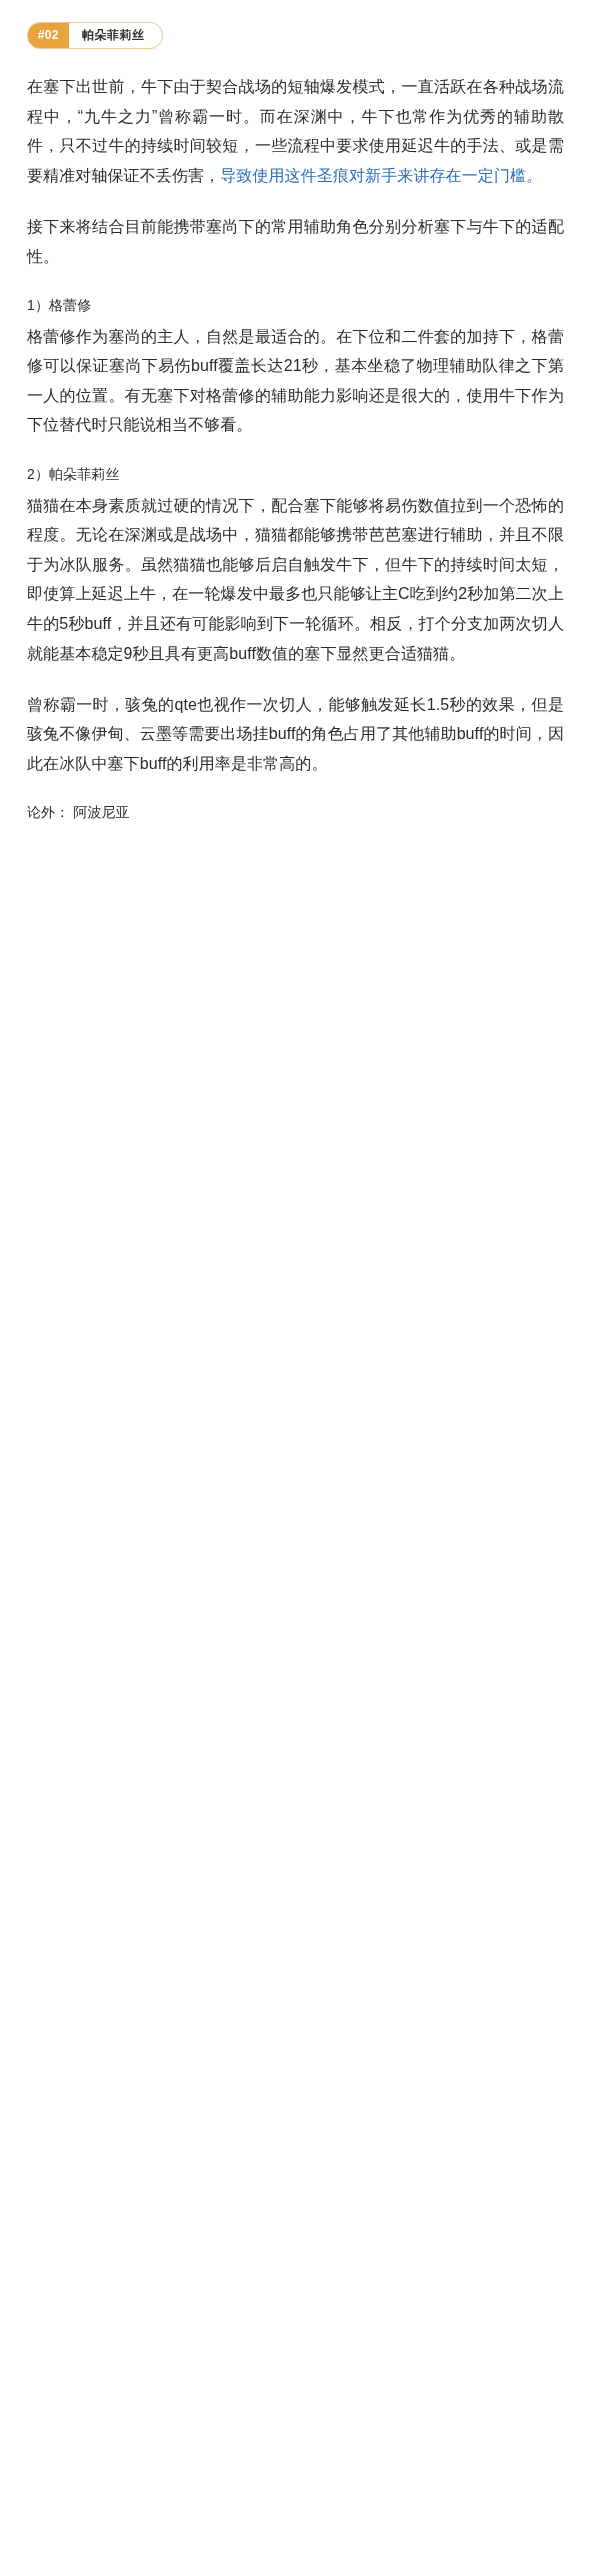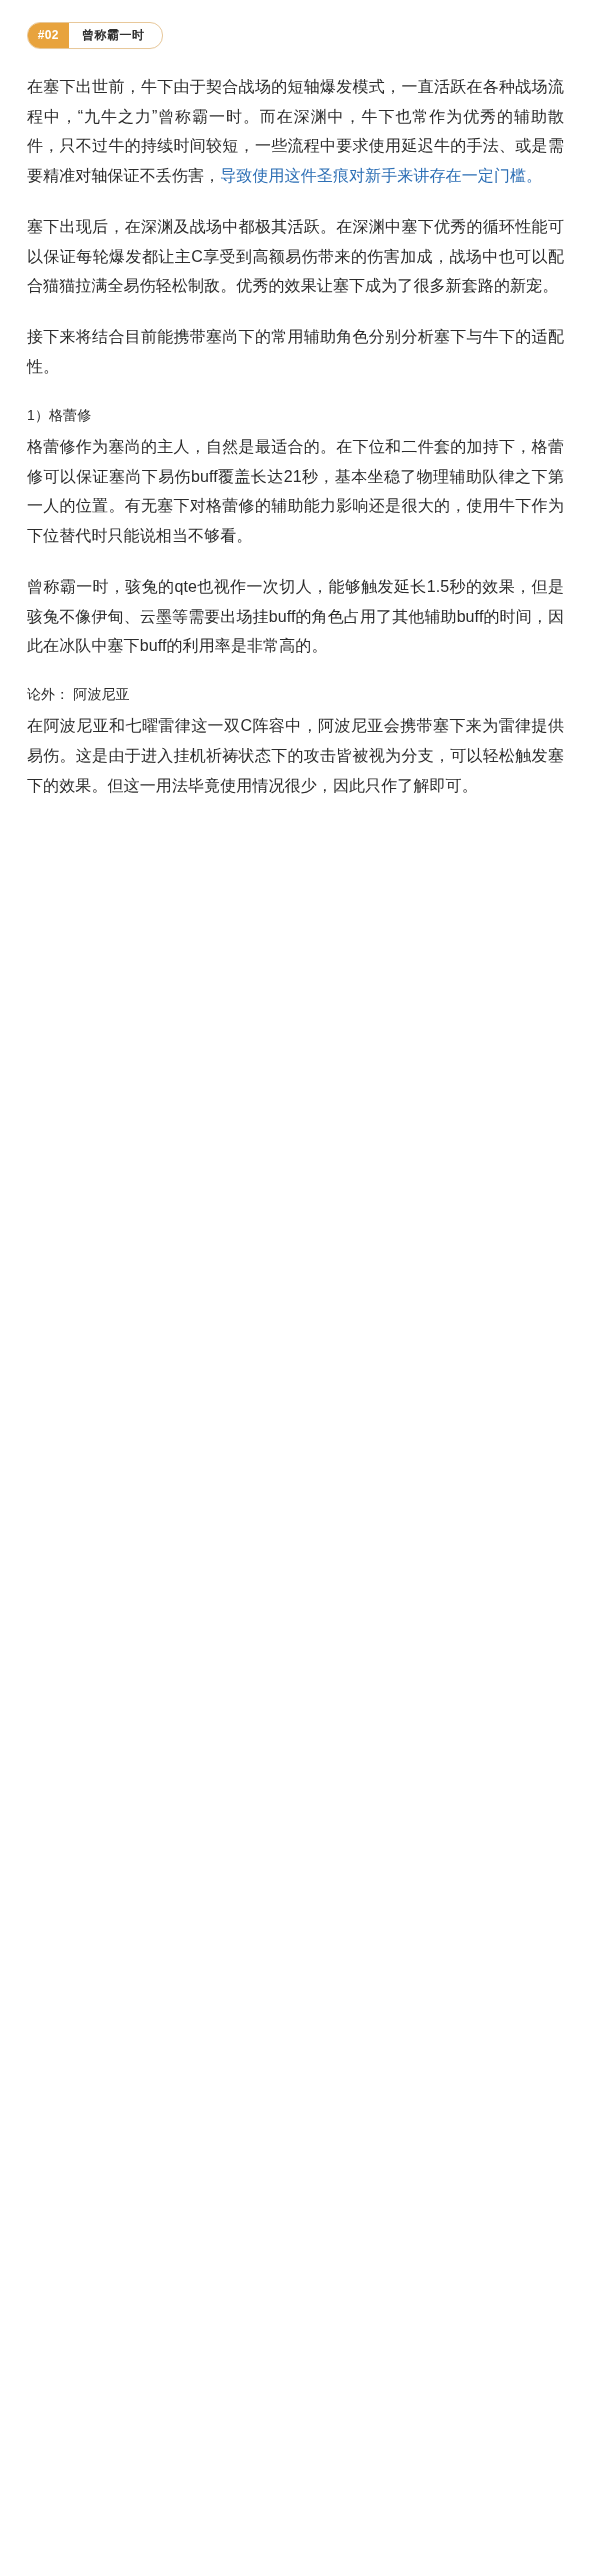--- a/index.html
+++ b/index.html
@@ -85,35 +85,37 @@
   .block p.para { margin-bottom: 0; }
 </style>
 </head>
 <body>
 
 <div class="page">
 
   <div class="section-header">
     <div class="badge-wrap">
       <div class="badge-num">#02</div>
-      <div class="badge-title">曾称霸一时</div>
+      <div class="badge-title">帕朵菲莉丝</div>
     </div>
   </div>
 
   <div id="content">
       <p class="para"><span>在塞下出世前，牛下由于契合战场的短轴爆发模式，一直活跃在各种战场流程中，“九牛之力”曾称霸一时。而在深渊中，牛下也常作为优秀的辅助散件，只不过牛的持续时间较短，一些流程中要求使用延迟牛的手法、或是需要精准对轴保证不丢伤害，</span><span class="hl">导致使用这件圣痕对新手来讲存在一定门槛。</span></p>
-      <p class="para"><span>塞下出现后，在深渊及战场中都极其活跃。在深渊中塞下优秀的循环性能可以保证每轮爆发都让主C享受到高额易伤带来的伤害加成，战场中也可以配合猫猫拉满全易伤轻松制敌。优秀的效果让塞下成为了很多新套路的新宠。</span></p>
       <p class="para"><span>接下来将结合目前能携带塞尚下的常用辅助角色分别分析塞下与牛下的适配性。</span></p>
       <div class="block">
         <h3 class="sub">1）格蕾修</h3>
         <p class="para"><span>格蕾修作为塞尚的主人，自然是最适合的。在下位和二件套的加持下，格蕾修可以保证塞尚下易伤buff覆盖长达21秒，基本坐稳了物理辅助队律之下第一人的位置。有无塞下对格蕾修的辅助能力影响还是很大的，使用牛下作为下位替代时只能说相当不够看。</span></p>
       </div>
       <div class="block">
+        <h3 class="sub">2）帕朵菲莉丝</h3>
+        <p class="para"><span>猫猫在本身素质就过硬的情况下，配合塞下能够将易伤数值拉到一个恐怖的程度。无论在深渊或是战场中，猫猫都能够携带芭芭塞进行辅助，并且不限于为冰队服务。虽然猫猫也能够后启自触发牛下，但牛下的持续时间太短，即使算上延迟上牛，在一轮爆发中最多也只能够让主C吃到约2秒加第二次上牛的5秒buff，并且还有可能影响到下一轮循环。相反，打个分支加两次切人就能基本稳定9秒且具有更高buff数值的塞下显然更合适猫猫。</span></p>
+      </div>
+      <div class="block">
         <p class="para"><span>曾称霸一时，骇兔的qte也视作一次切人，能够触发延长1.5秒的效果，但是骇兔不像伊甸、云墨等需要出场挂buff的角色占用了其他辅助buff的时间，因此在冰队中塞下buff的利用率是非常高的。</span></p>
       </div>
       <div class="block">
         <h3 class="sub">论外： 阿波尼亚</h3>
-        <p class="para"><span>在阿波尼亚和七曜雷律这一双C阵容中，阿波尼亚会携带塞下来为雷律提供易伤。这是由于进入挂机祈祷状态下的攻击皆被视为分支，可以轻松触发塞下的效果。但这一用法毕竟使用情况很少，因此只作了解即可。</span></p>
       </div>
     </div>
 
 </div>
 
 
 </body></html>

